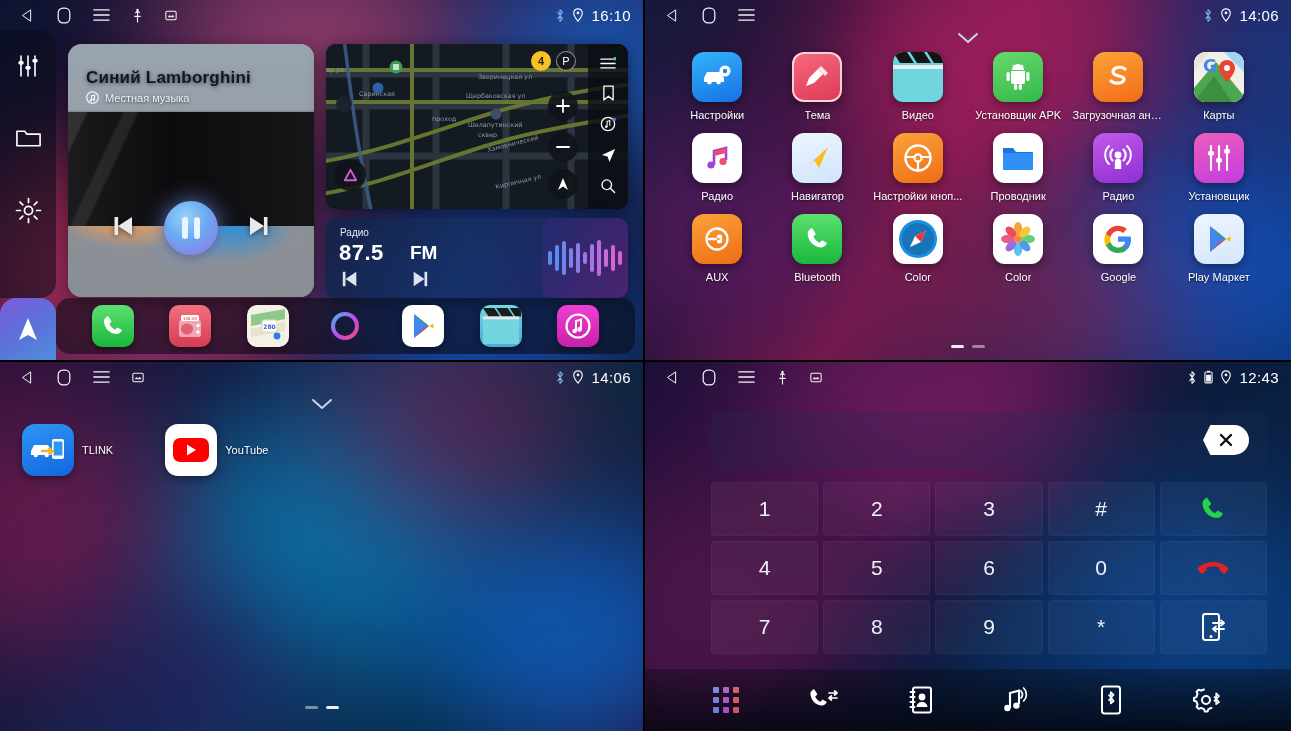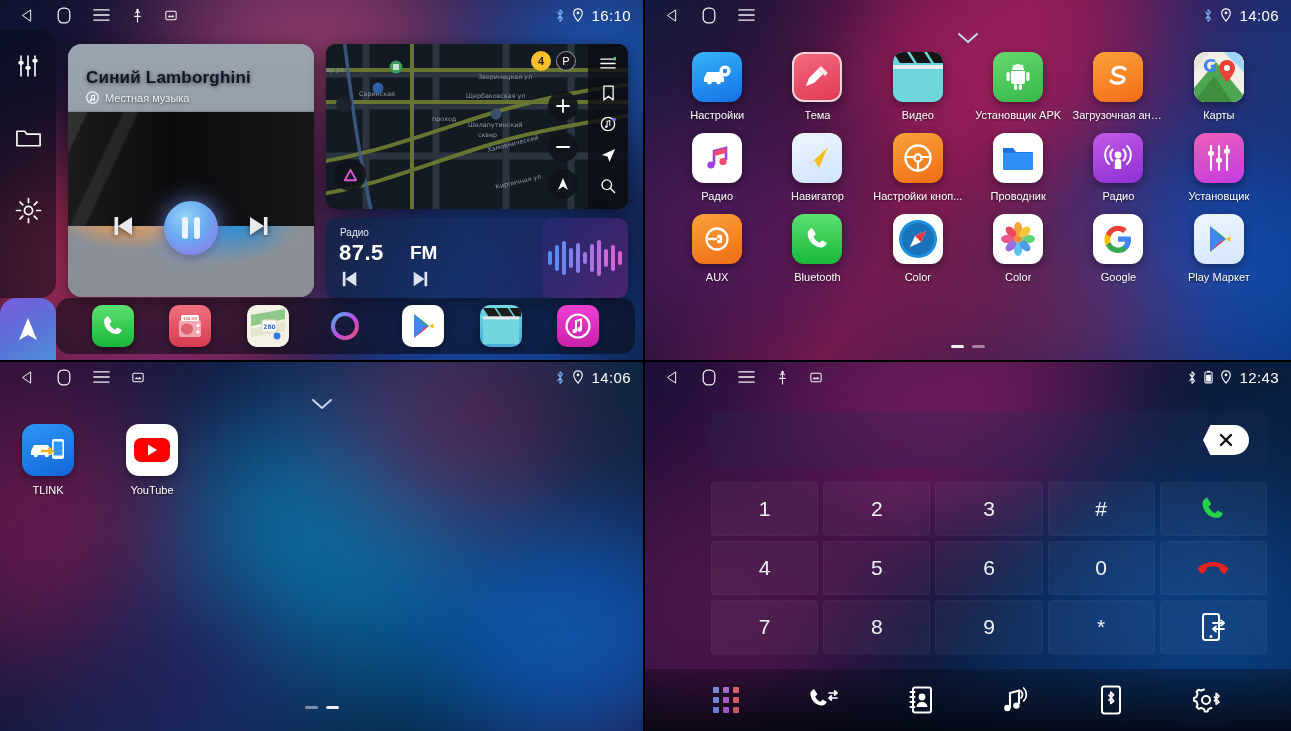--- a/index.html
+++ b/index.html
@@ -206,21 +206,21 @@
     max-width: 92px; white-space: nowrap; overflow: hidden; text-overflow: ellipsis; text-align: center; }
 
   .pagedots { position: absolute; left: 50%; transform: translateX(-50%); bottom: 12px;
     display: flex; gap: 8px; z-index: 20; }
   .pagedots i { display: block; width: 13px; height: 3px; border-radius: 2px; background: rgba(255,255,255,.45); }
   .pagedots i.on { background: rgba(255,255,255,.92); }
 
   .appgrid3 {
     position: absolute; left: 22px; top: 62px; display: flex; gap: 52px; z-index: 10;
   }
-  .app3 { display: flex; flex-direction: column; align-items: center; gap: 8px; cursor: pointer; }
+  .app3 { display: flex; flex-direction: row; align-items: center; gap: 8px; cursor: pointer; }
   .app3 .app-icon { width: 52px; height: 52px; border-radius: 13px; }
 
   
   .dial-display {
     position: absolute; left: 66px; right: 24px; top: 50px; height: 56px;
     background: rgba(30,45,85,.22); border-radius: 6px;
     display: flex; align-items: center; justify-content: flex-end; padding-right: 18px;
   }
   .dial-number { flex: 1; text-align: left; padding-left: 14px; font-size: 24px; color: #fff; letter-spacing: 2px; }
   .backspace {

